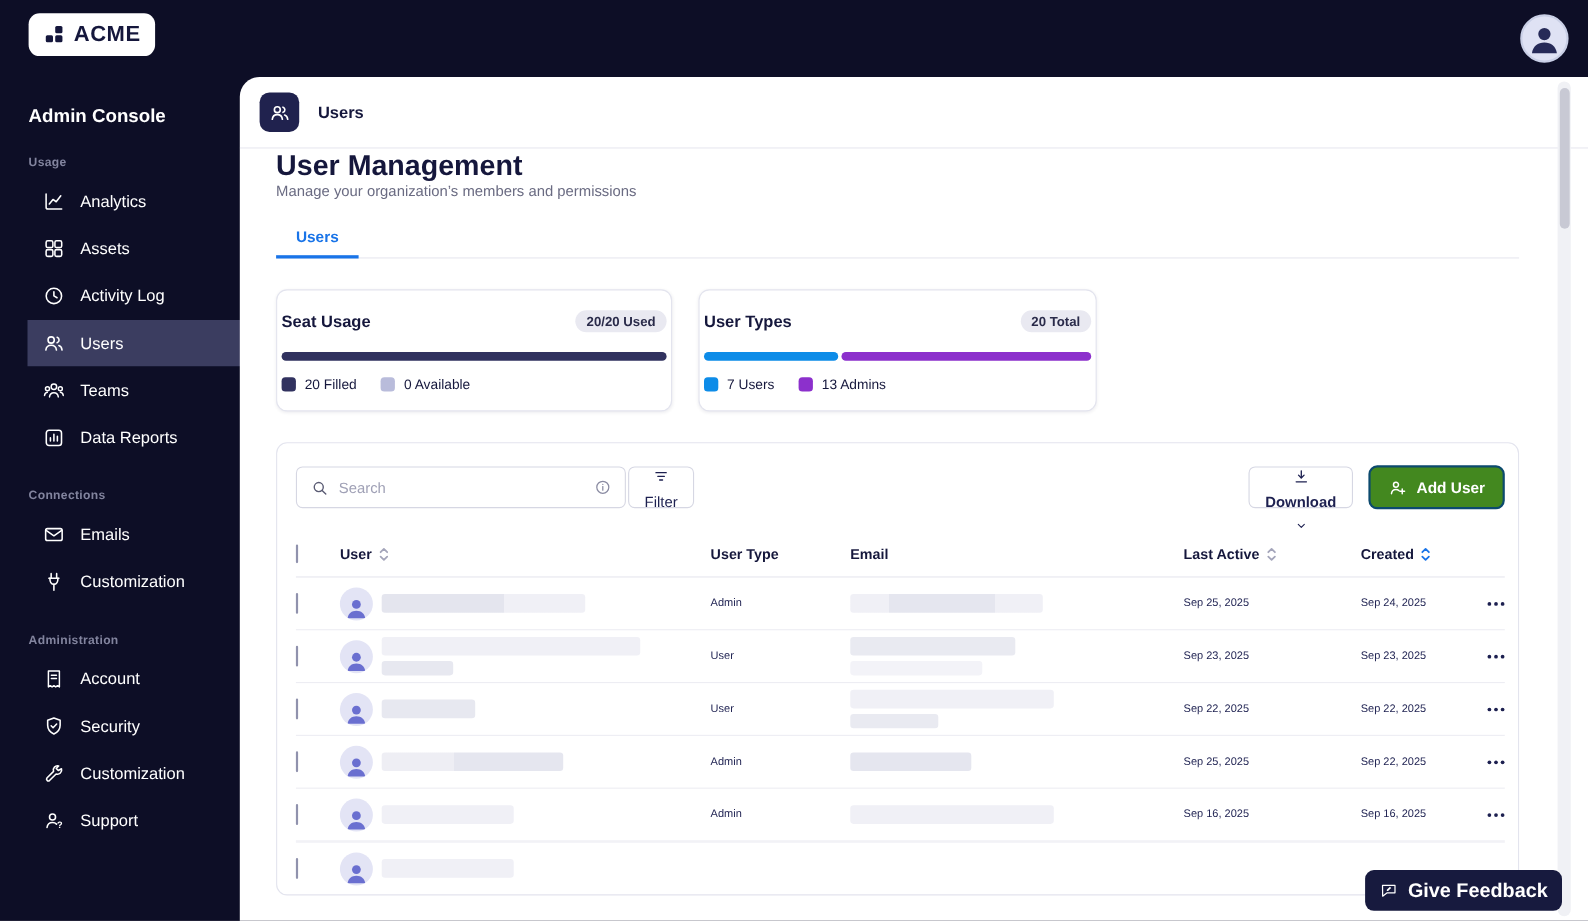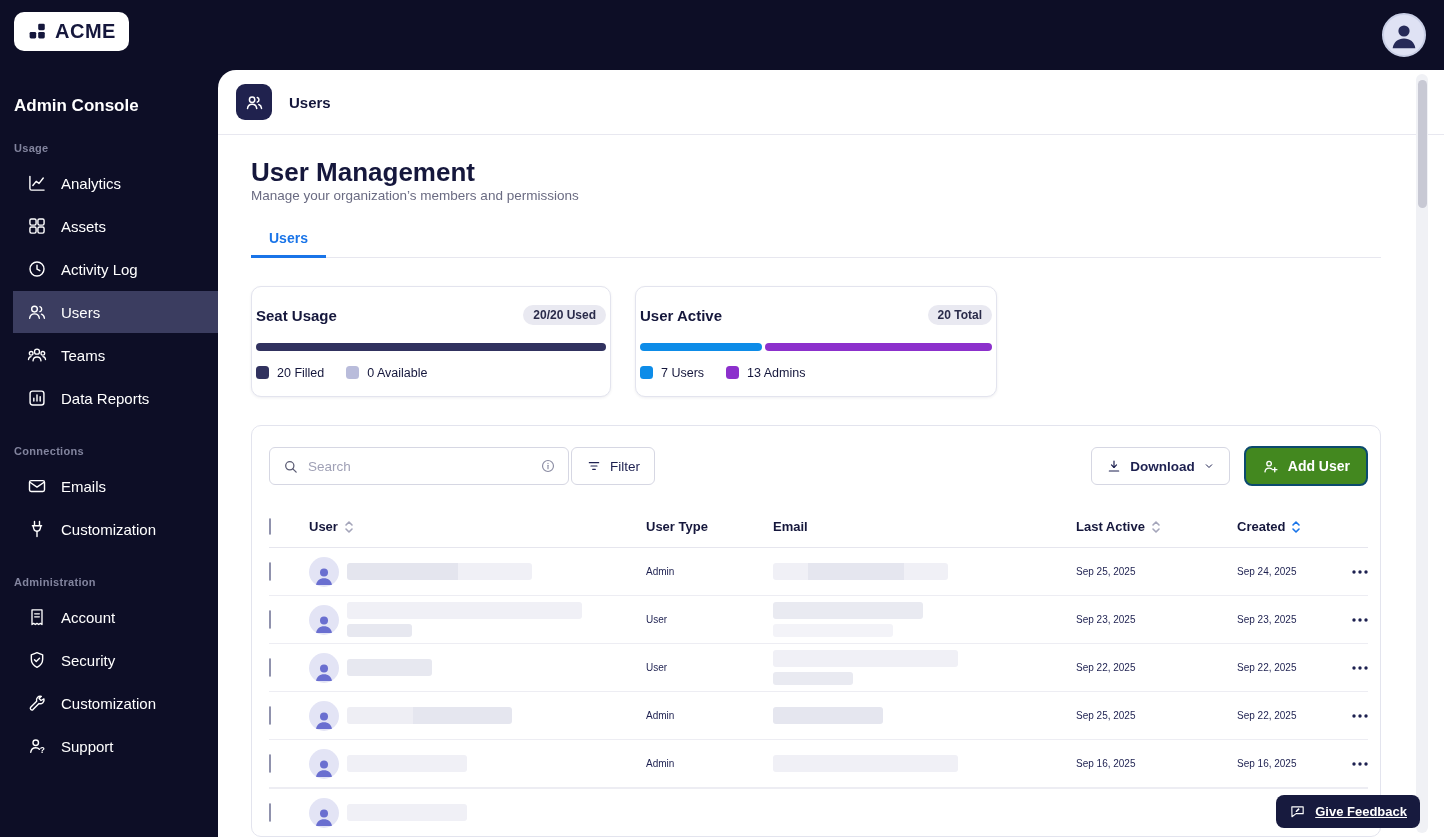--- a/index.html
+++ b/index.html
@@ -1,21 +1,21 @@
 <!DOCTYPE html>
 <html><head>
 <meta charset="utf-8">
 <style>
   * { box-sizing: border-box; margin: 0; padding: 0; }
   html,body { width:1444px; height:837px; overflow:hidden; background:#0d0e26;
     font-family:"Liberation Sans", sans-serif; color:#1d2050; }
   svg { display:block; }
 
   
-  .sidebar { position:absolute; left:0; top:0; width:256px; height:100%; color:#fff;border-radius:14px; }
+  .sidebar { position:absolute; left:12px; top:0; width:256px; height:100%; color:#fff;border-radius:14px; }
   .logo-box { position:absolute; left:14px; top:12px; background:#fff; border-radius:10px;
     display:flex; align-items:center; gap:7px; padding:8px 13px; }
   .logo-text { font-size:20px; font-weight:800; color:#15173c; letter-spacing:.5px; }
   .sidebar-title { margin:96px 0 0 14px; font-size:17px; font-weight:700; }
   .nav-section-label { margin:26px 0 8px 14px; font-size:11px; font-weight:700; color:#82849e; letter-spacing:.3px; }
   .nav-item { display:flex; align-items:center; gap:14px; height:42px; padding-left:14px;
     margin:1px 12px 1px 13px; font-size:15px; font-weight:500; border-radius:0 8px 8px 0; cursor:pointer; }
   .nav-item.active { background:#3b3d60; }
   .nav-item .ni { width:20px; height:20px; flex:0 0 20px; }
 
@@ -25,21 +25,21 @@
 
   
   .panel { position:absolute; left:218px; top:70px; right:0; bottom:0; background:#fff;
     border-radius:18px 0 0 0; overflow:hidden; }
   .panel-header { height:65px; display:flex; align-items:center; gap:17px; padding-left:18px;
     border-bottom:1px solid #e8e8f0; }
   .chip { width:36px; height:36px; border-radius:9px; background:#20224e; display:flex; align-items:center; justify-content:center; }
   .ph-label { font-size:15px; font-weight:600; color:#15173c; }
 
   .content { padding-left:33px; width:1163px; }
-  h1 { margin-top:22px; font-size:26px; font-weight:700; color:#15173c; }
+  h1 { font-size:26px; font-weight:700; color:#15173c; }
   .subtitle { margin-top:0; font-size:13.5px; color:#6a6b82; }
 
   .tabs { margin-top:26px; width:1130px; border-bottom:1px solid #e7e7ef; }
   .tab { display:inline-block; padding:0 18px 9px; font-size:14px; font-weight:700; color:#1974e8;
     border-bottom:3px solid #1974e8; margin-bottom:-1px; cursor:pointer; }
 
   
   .cards { margin-top:28px; display:flex; gap:24px; }
   .card { width:360px; border:1px solid #e3e4ee; border-radius:10px; padding:18px 4px 16px;
     box-shadow:0 1px 3px rgba(20,20,60,.07); background:#fff; }
@@ -55,21 +55,21 @@
   
   .table-card { margin-top:28px; width:1130px; border:1px solid #e3e4ee; border-radius:10px;
     padding:20px 12px 0 17px; background:#fff; }
   .toolbar { display:flex; align-items:center; }
   .searchbox { width:300px; height:38px; border:1px solid #d6d7e3; border-radius:6px;
     display:flex; align-items:center; gap:9px; padding:0 12px; }
   .searchbox input { border:none; outline:none; flex:1; font-size:13.5px; font-family:inherit; color:#1d2050; background:transparent; }
   .searchbox input::placeholder { color:#a0a1b6; }
   .btn { height:38px; border:1px solid #d6d7e3; border-radius:6px; background:#fff;
     display:flex; align-items:center; gap:8px; padding:0 14px; font-size:13.5px; font-weight:500;
-    color:#1d2050; cursor:pointer; font-family:inherit; }
+    color:#1d2050; cursor:pointer; font-family:inherit;flex-direction:column; }
   .btn-filter { margin-left:2px; }
   .toolbar-right { margin-left:auto; display:flex; align-items:center; gap:14px; }
   .btn-download { font-weight:600; }
   .btn-add { height:40px; background:#43881f; border:2px solid #0c4a6e; border-radius:8px;
     color:#fff; font-size:14px; font-weight:600; display:flex; align-items:center; gap:9px;
     padding:0 16px; cursor:pointer; font-family:inherit; }
 
   .grid-row { display:grid; grid-template-columns:40px 337px 127px 303px 161px 111px 1fr;
     align-items:center; }
   .thead { margin-top:20px; height:42px; font-size:13px; font-weight:700; color:#15173c;
@@ -98,21 +98,21 @@
   .r3 .em { width:185px; background:#f0f0f6; }
   .r3 .em-sub { width:80px; background:#e9eaf1; }
   .r4 .em { width:110px; background:#e5e6ef; }
   .r5 .em { width:185px; background:#f0f0f6; }
   .cell-text { font-size:10px; color:#1d2050; }
   .dots-btn { background:none; border:none; cursor:pointer; color:#1d2050; justify-self:end; padding:6px 2px; }
 
   
   .feedback-btn { position:absolute; right:24px; bottom:9px; background:#171a3e; color:#fff;
     border:none; border-radius:8px; display:flex; align-items:center; gap:9px; padding:8px 13px;
-    font-size:13px; font-weight:600; cursor:pointer; font-family:inherit; z-index:6;text-decoration:underline; }
+    font-size:18px; font-weight:600; cursor:pointer; font-family:inherit; z-index:6; }
   .scrollbar { position:absolute; right:16px; top:4px; bottom:4px; width:12px; background:#f0f1f5;
     border-radius:6px; z-index:5; }
   .scroll-thumb { position:absolute; top:6px; left:1.5px; width:9px; height:128px; background:#c8c9d4;
     border-radius:5px; cursor:pointer; }
 </style>
 </head>
 <body>
 
 <aside class="sidebar">
   <div class="logo-box">
@@ -300,21 +300,21 @@
           </span>
           <span class="leg-item">
             <span class="swatch" style="background:#b9bcdb;"></span>
             <span>0 Available</span>
           </span>
         </div>
       </div>
 
       <div class="card" style="width:362px;">
         <div class="card-head">
-          <span class="card-title">User Active</span>
+          <span class="card-title">User Types</span>
           <span class="badge">20 Total</span>
         </div>
         <div class="bar-track">
           <div class="bar-seg" style="flex:35;background:#0d8ce8;"></div>
           <div class="bar-seg" style="flex:65;background:#8c30cc;"></div>
         </div>
         <div class="legend">
           <span class="leg-item">
             <span class="swatch" style="background:#0d8ce8;"></span>
             <span>7 Users</span>

